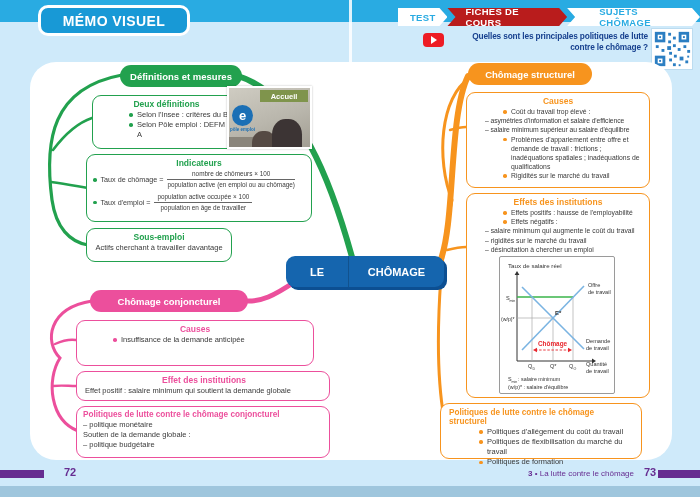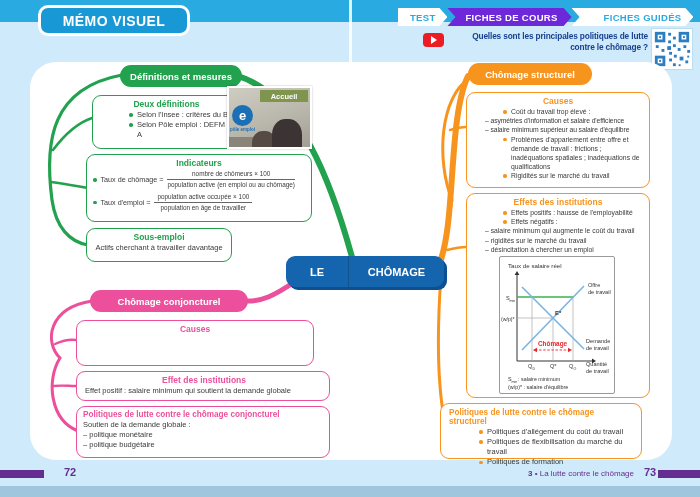--- a/index.html
+++ b/index.html
@@ -11,21 +11,21 @@
   .topbar { position:absolute; left:0; top:0; width:700px; height:22px; background:#29abe2; }
   .gutter { position:absolute; left:349px; top:0; width:3px; height:62px; background:rgba(255,255,255,.85); }
   .memo-tab { position:absolute; left:38px; top:5px; width:152px; height:31px; background:#1899d6;
               border:3px solid #fff; border-radius:10px; display:flex; align-items:center; justify-content:center;
               color:#fff; font-weight:bold; font-size:14px; letter-spacing:.4px; }
   .tabs { position:absolute; left:398px; top:8px; height:18px; display:flex; align-items:stretch; }
   .tab { display:flex; align-items:center; font-weight:bold; font-size:9.5px; letter-spacing:.3px; }
   .tab-plain { background:#fff; color:#29abe2; padding:0 12px 0 32px;
                clip-path:polygon(0 0, calc(100% - 8px) 0, 100% 50%, calc(100% - 8px) 100%, 0 100%, 8px 50%); }
   .tab-first { clip-path:polygon(0 0, calc(100% - 8px) 0, 100% 50%, calc(100% - 8px) 100%, 0 100%); padding-left:12px; }
-  .tab-active { background:#6d28d9; color:#fff; padding:0 14px 0 18px;
+  .tab-active { background:#b91c1c; color:#fff; padding:0 14px 0 18px;
                 clip-path:polygon(0 0, calc(100% - 8px) 0, 100% 50%, calc(100% - 8px) 100%, 0 100%, 8px 50%); }
   .question { position:absolute; left:448px; top:31px; width:200px; text-align:right;
               font-weight:bold; font-size:8.3px; letter-spacing:-.15px; line-height:1.35; color:#17418f; }
   .yt-icon { position:absolute; left:423px; top:33px; width:21px; height:14px; background:#ed1c24;
              border-radius:4px; display:flex; align-items:center; justify-content:center; }
   .yt-icon:before { content:""; width:0; height:0; border-left:6px solid #fff; border-top:4px solid transparent; border-bottom:4px solid transparent; }
   .qr { position:absolute; left:651px; top:28px; width:42px; height:42px; background:#fff; border:1px solid #bcdcf0; }
 
   
   .card { position:absolute; left:30px; top:62px; width:642px; height:398px; background:#fff; border-radius:26px; }
@@ -101,21 +101,21 @@
     <span>MÉMO VISUEL</span>
   </div>
   <div class="tabs">
     <div class="tab tab-plain tab-first">
       <span>TEST</span>
     </div>
     <div class="tab tab-active">
       <span>FICHES DE COURS</span>
     </div>
     <div class="tab tab-plain">
-      <span>FICHES GUIDÉS</span>
+      <span>SUJETS CHÔMAGE</span>
     </div>
   </div>
   <div class="yt-icon"></div>
   <div class="question">
     <div>Quelles sont les principales politiques de lutte</div>
     <div>contre le chômage ?</div>
   </div>
   <svg class="qr" viewBox="0 0 42 42">
     <g fill="#2b7ec2">
       <rect x="3" y="3" width="11" height="11"></rect>
@@ -220,31 +220,32 @@
     <span class="w1">LE</span>
     <span class="w2">CHÔMAGE</span>
   </div>
 
   <div class="pill d-pink" style="left:90px; top:290px; width:158px; height:22px;">
     <span>Chômage conjoncturel</span>
   </div>
 
   <div class="mbox pinkb" style="left:76px; top:320px; width:238px; height:46px;">
     <div class="ttl t-pink">Causes</div>
+    <div class="li"><span class="dot d-pink"></span><span>Insuffisance de la demande anticipée</span></div>
   </div>
 
   <div class="mbox pinkb" style="left:76px; top:371px; width:254px; height:30px;padding-left:8px;">
     <div class="ttl t-pink">Effet des institutions</div>
     <div class="plain">Effet positif : salaire minimum qui soutient la demande globale</div>
   </div>
 
   <div class="mbox pinkb" style="left:76px; top:406px; width:254px; height:52px;">
     <div class="ttl t-pink" style="text-align:left; font-size:8.2px;">Politiques de lutte contre le chômage conjoncturel</div>
+    <div class="plain">– politique monétaire</div>
     <div class="plain">Soutien de la demande globale :</div>
-    <div class="plain">– politique monétaire</div>
     <div class="plain">– politique budgétaire</div>
   </div>
 
   <div class="pill d-orange" style="left:468px; top:63px; width:124px; height:22px;">
     <span>Chômage structurel</span>
   </div>
 
   <div class="mbox orangeb" style="left:466px; top:92px; width:184px; height:96px; padding:3px 6px;">
     <div class="ttl t-orange">Causes</div>
     <div class="li" style="font-size:6.8px;"><span class="dot d-orange"></span><span>Coût du travail trop élevé :</span></div>

